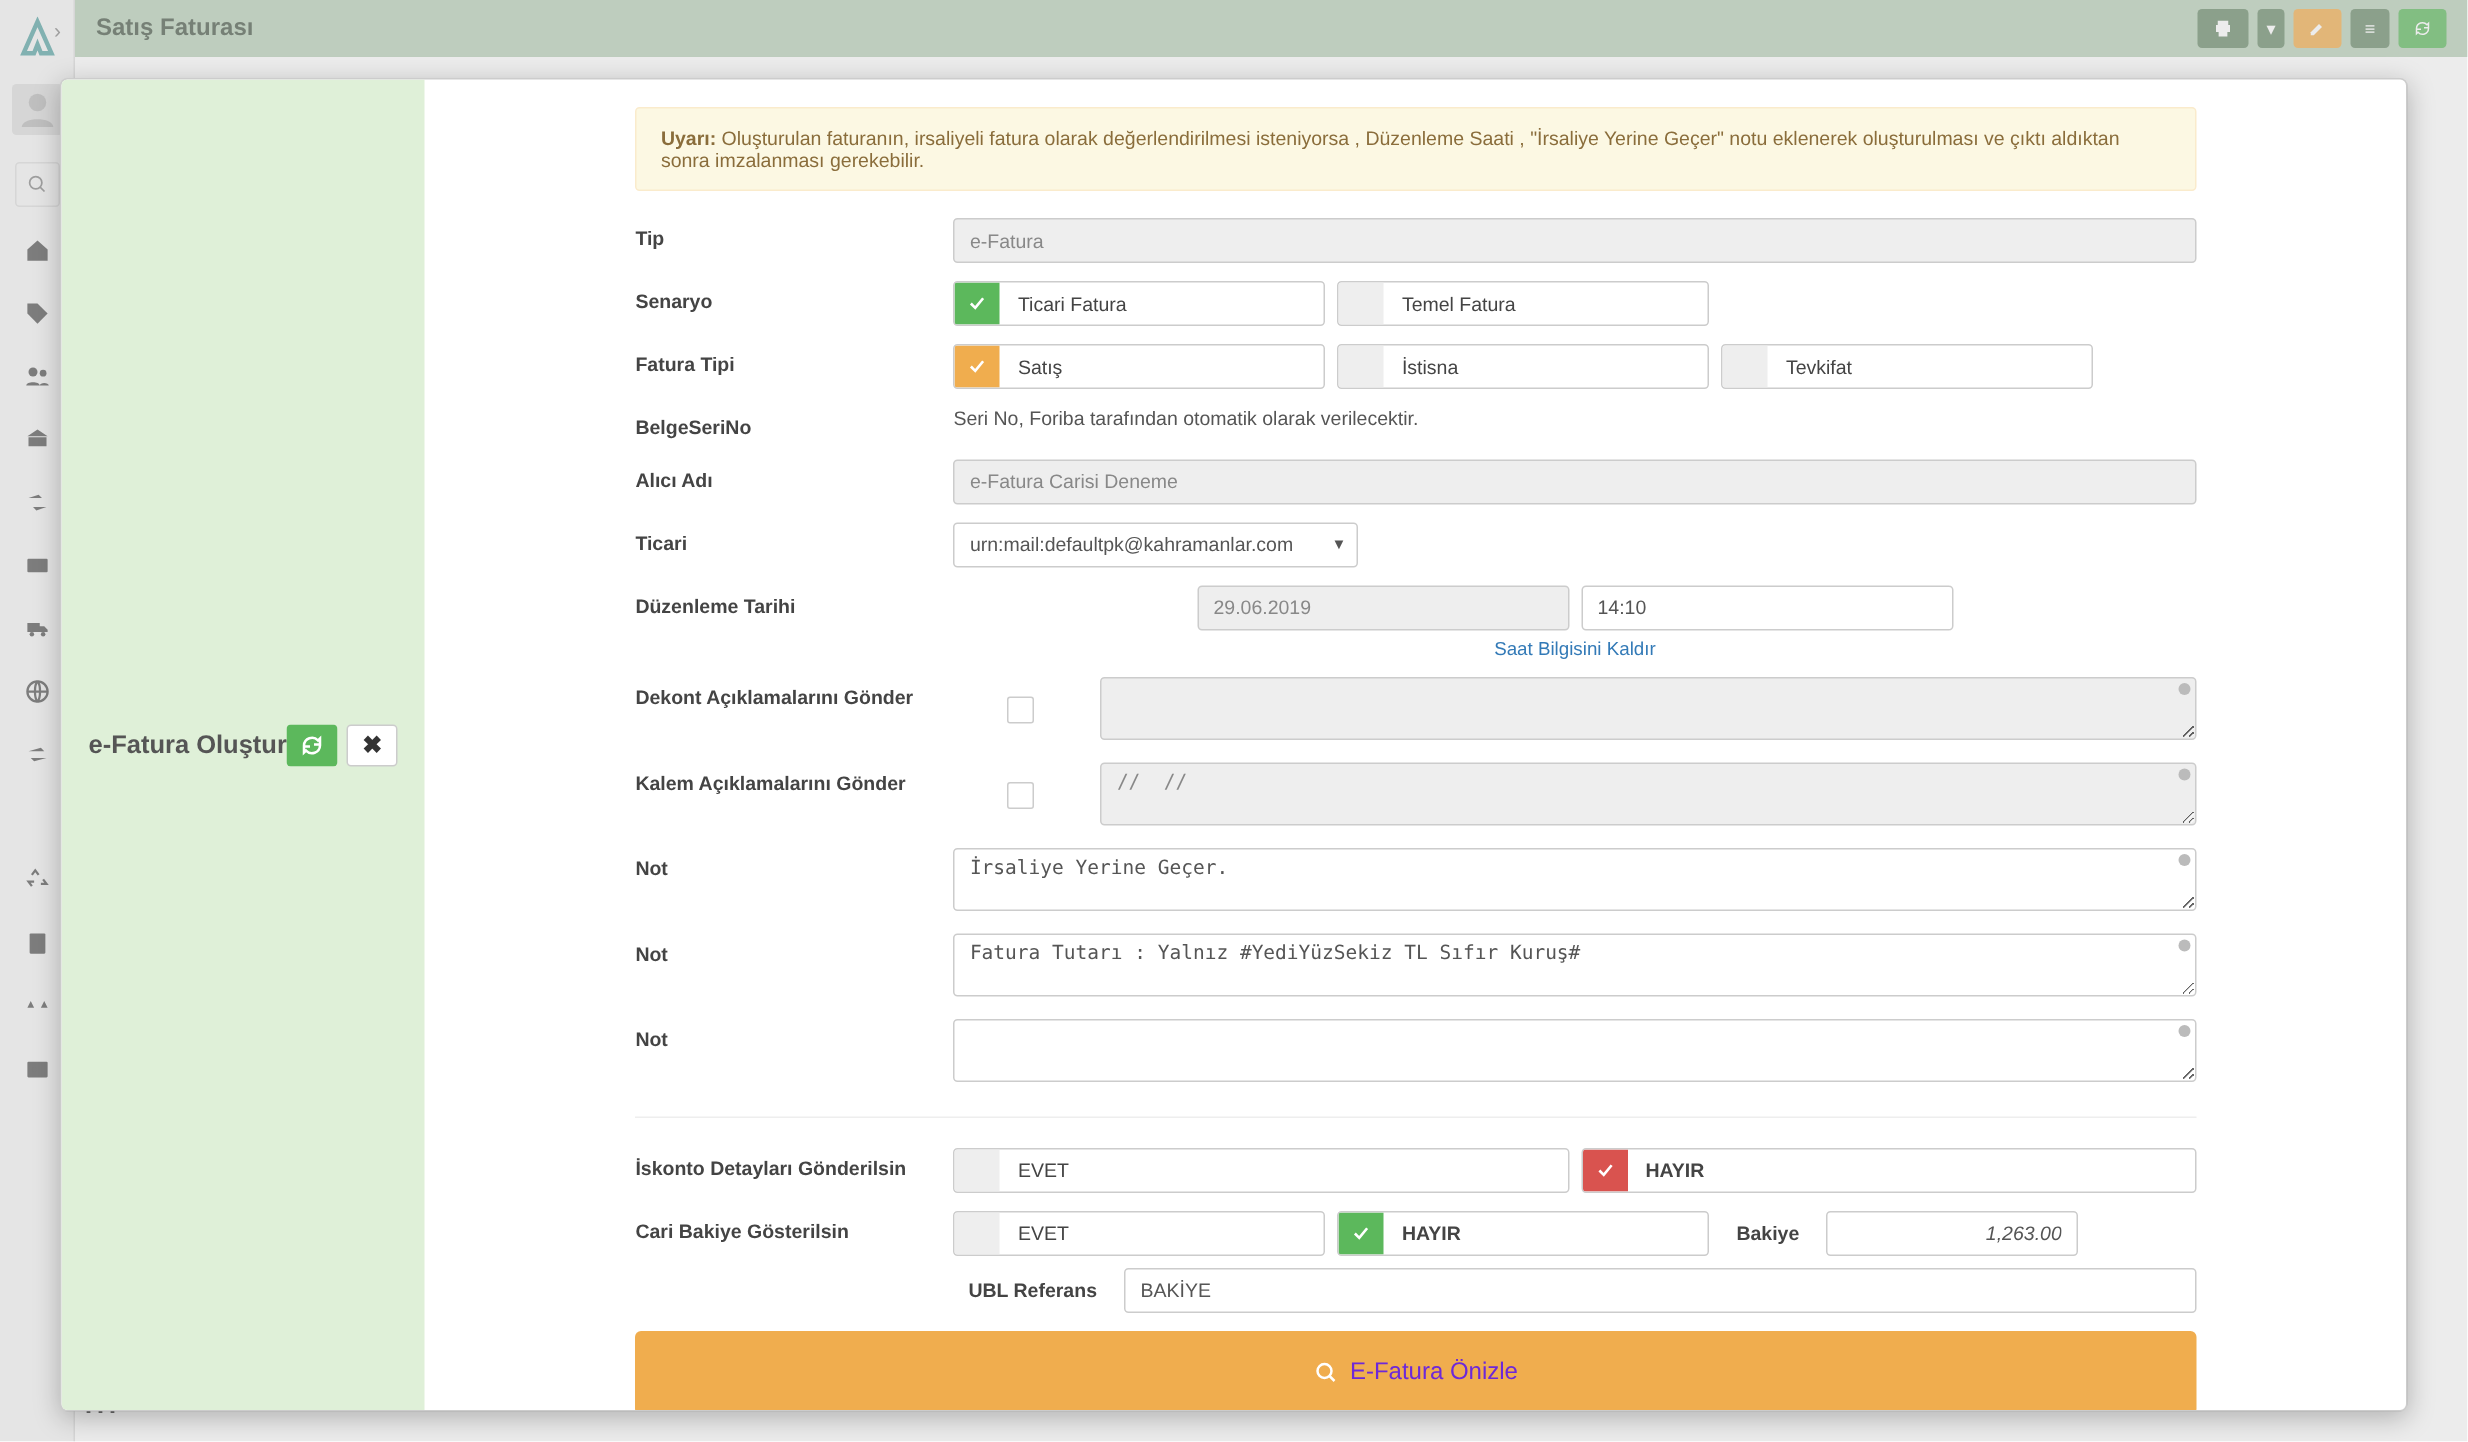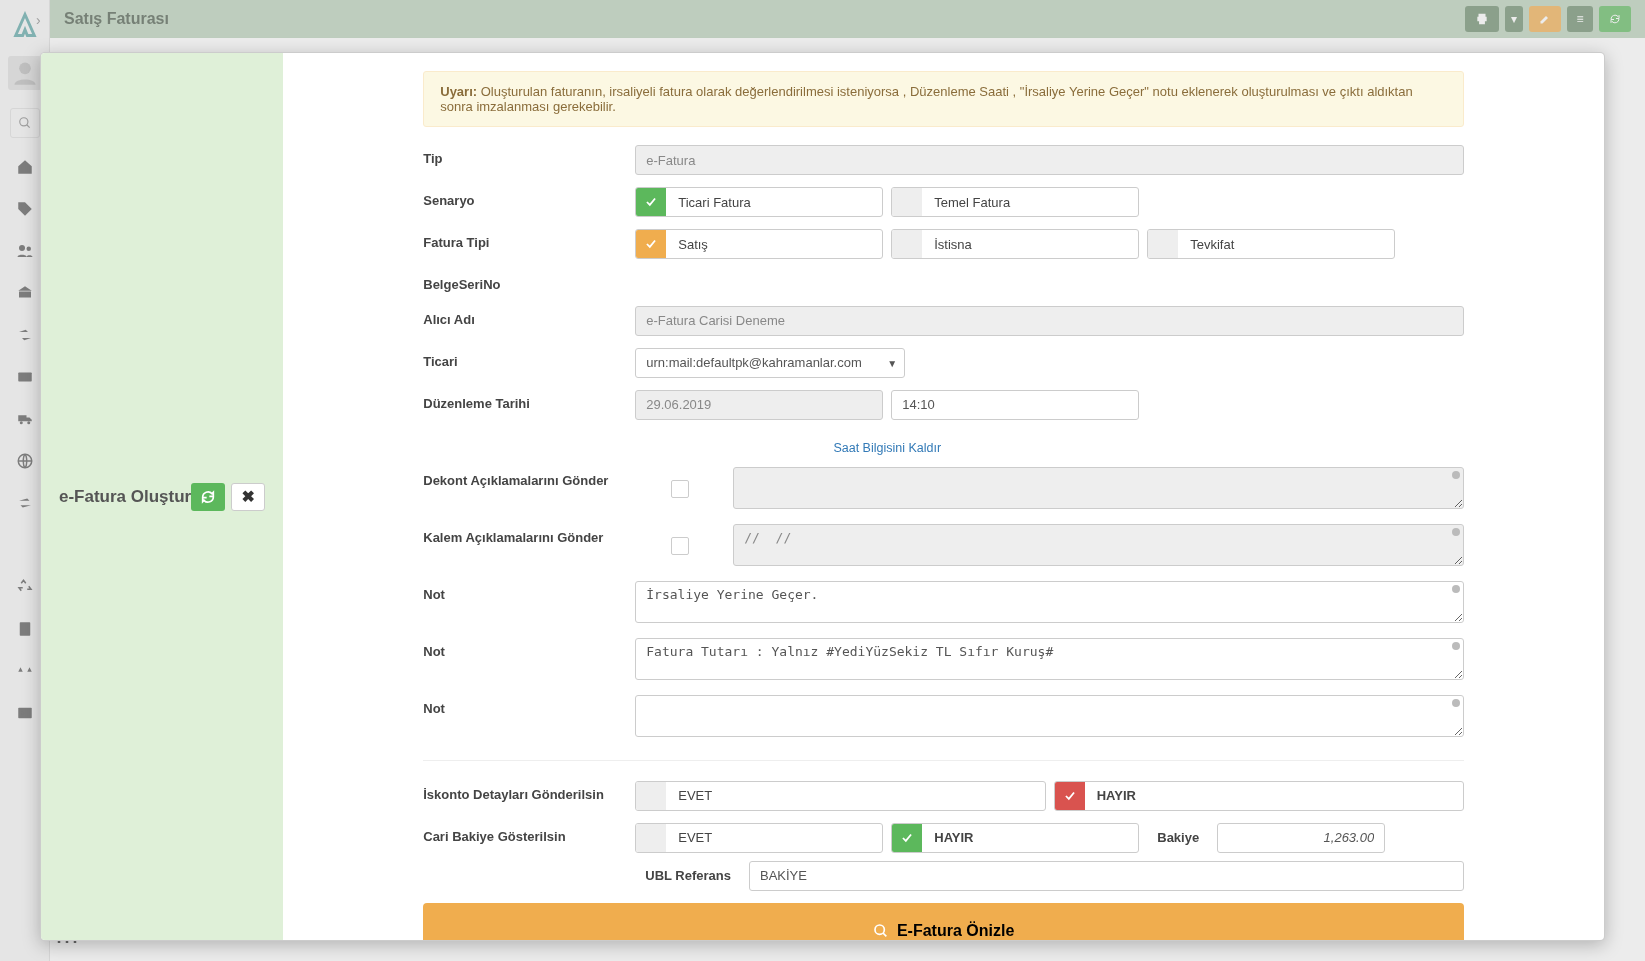--- a/index.html
+++ b/index.html
@@ -36,21 +36,21 @@
 .mh-refresh { background:#5cb85c; color:#fff; }
 .mh-close { background:#fff; border:1px solid #ccc; color:#333; font-size:16px; font-weight:bold;}
 .modal-body { flex:1; overflow-y:auto; padding: 18px 140px 16px 140px; }
 
 .alert-warn { background:#fcf8e3; border:1px solid #faebcc; color:#8a6d3b; padding:12px 16px; border-radius:3px; margin-bottom:18px; font-size:13px;}
 .alert-warn b{color:#8a6d3b;}
 
 .form-row { display:flex; align-items:flex-start; margin-bottom:12px; }
 .form-label { width:212px; flex-shrink:0; font-weight:bold; color:#444; font-size:13px; padding-top:6px; line-height:1.3;}
 .form-content { flex:1; display:flex; flex-wrap:wrap; gap:8px; align-items:center;}
-.form-content.col{flex-direction:column;align-items:flex-start;gap:20px;}
+.form-content.col{flex-direction:column;align-items:center;gap:4px;}
 
 .inp { height:30px; border:1px solid #ccc; border-radius:3px; padding:0 10px; font-size:13px; color:#555; background:#fff;}
 .inp[disabled], .inp.disabled { background:#eee; color:#888; cursor:not-allowed;}
 .inp-full{width:100%;}
 .ta { min-height:30px; border:1px solid #ccc; border-radius:3px; padding:5px 10px; font-size:13px; color:#555; background:#fff; resize:vertical; width:100%; position:relative;}
 .ta.disabled{background:#eee;color:#888;}
 .ta-wrap{position:relative;width:100%;}
 .ta-pin{position:absolute;right:4px;top:4px;width:8px;height:8px;border-radius:50%;background:#bbb;}
 select.inp{appearance:none;-webkit-appearance:none;background:#fff;padding-right:24px;}
 .select-wrap{position:relative;width:270px;}
@@ -68,21 +68,21 @@
 .chk { width:18px;height:18px;border:1px solid #ccc;border-radius:2px;background:#fff; cursor:pointer;}
 .chk-wrap{width:90px;display:flex;justify-content:center;}
 
 .link-text{color:#337ab7;text-decoration:none;cursor:pointer;font-size:12.5px;}
 .hint-text{color:#555;font-size:13px;}
 
 .divider{height:1px;background:#eee;margin:20px 0;}
 .pair-label{font-weight:bold;color:#444;font-size:13px;padding:0 10px;white-space:nowrap;}
 .num-inp{text-align:right;}
 
-.big-btn{width:100%;height:56px;border:none;border-radius:4px;color:#000000;font-size:16px;font-weight:700;cursor:pointer;display:flex;align-items:center;justify-content:center;gap:8px;margin-top:8px;}
+.big-btn{width:100%;height:56px;border:none;border-radius:4px;color:#6d28d9;font-size:16px;font-weight:400;cursor:pointer;display:flex;align-items:center;justify-content:center;gap:8px;margin-top:8px;}
 .big-btn.orange{background:#f0ad4e;}
 .big-btn.green{background:#5cb85c;}
 .big-btn svg{width:16px;height:16px;fill:#fff;}
 </style>
 </head>
 <body>
 
 <div class="bg-page">
   <div class="bg-sidebar">
     <div class="bg-logo">
@@ -273,20 +273,23 @@
         </div>
         <div class="toggle-btn">
           <div class="tbox"></div>
           <div class="tlabel">Tevkifat</div>
         </div>
       </div>
     </div>
 
     <div class="form-row">
       <div class="form-label">BelgeSeriNo</div>
+      <div class="form-content">
+        <span class="hint-text">Seri No, Foriba tarafından otomatik olarak verilecektir.</span>
+      </div>
     </div>
 
     <div class="form-row">
       <div class="form-label">Alıcı Adı</div>
       <div class="form-content">
         <input class="inp inp-full disabled" disabled="" value="e-Fatura Carisi Deneme" style="">
       </div>
     </div>
 
     <div class="form-row">

